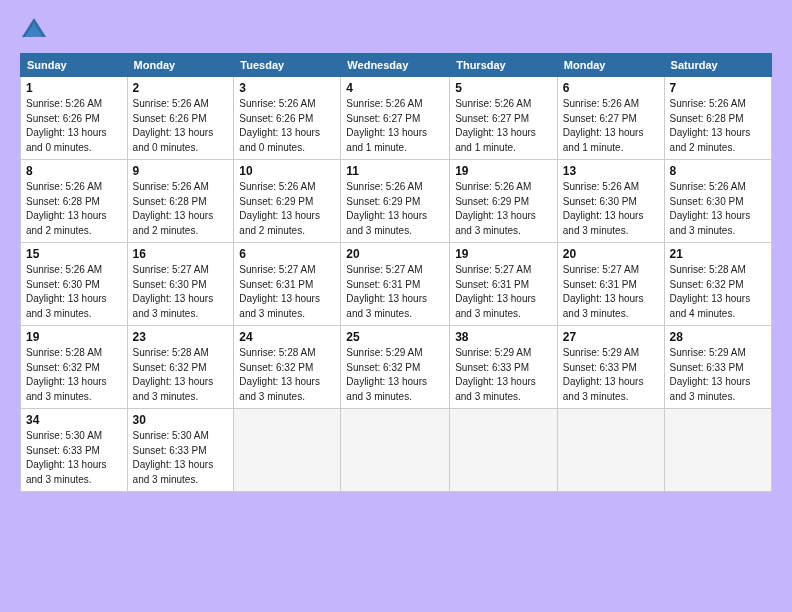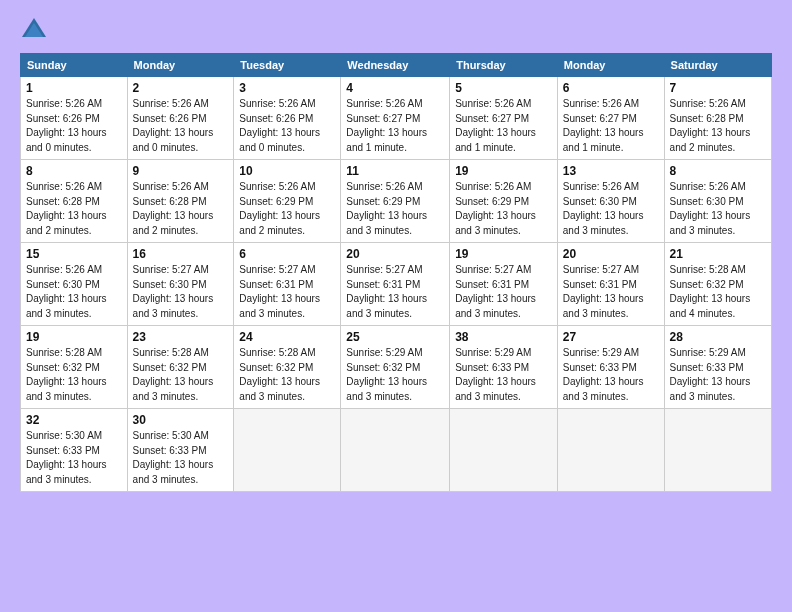--- a/index.html
+++ b/index.html
@@ -350,21 +350,21 @@
     <span class="day-num">28</span>
     <div class="day-detail">
       Sunrise: 5:29 AM<br>
       Sunset: 6:33 PM<br>
       Daylight: 13 hours and 3 minutes.
     </div>
   </td>
         </tr>
         <tr>
           <td>
-    <span class="day-num">32</span>
+    <span class="day-num">34</span>
     <div class="day-detail">
       Sunrise: 5:30 AM<br>
       Sunset: 6:33 PM<br>
       Daylight: 13 hours and 3 minutes.
     </div>
   </td>
           <td>
     <span class="day-num">30</span>
     <div class="day-detail">
       Sunrise: 5:30 AM<br>

